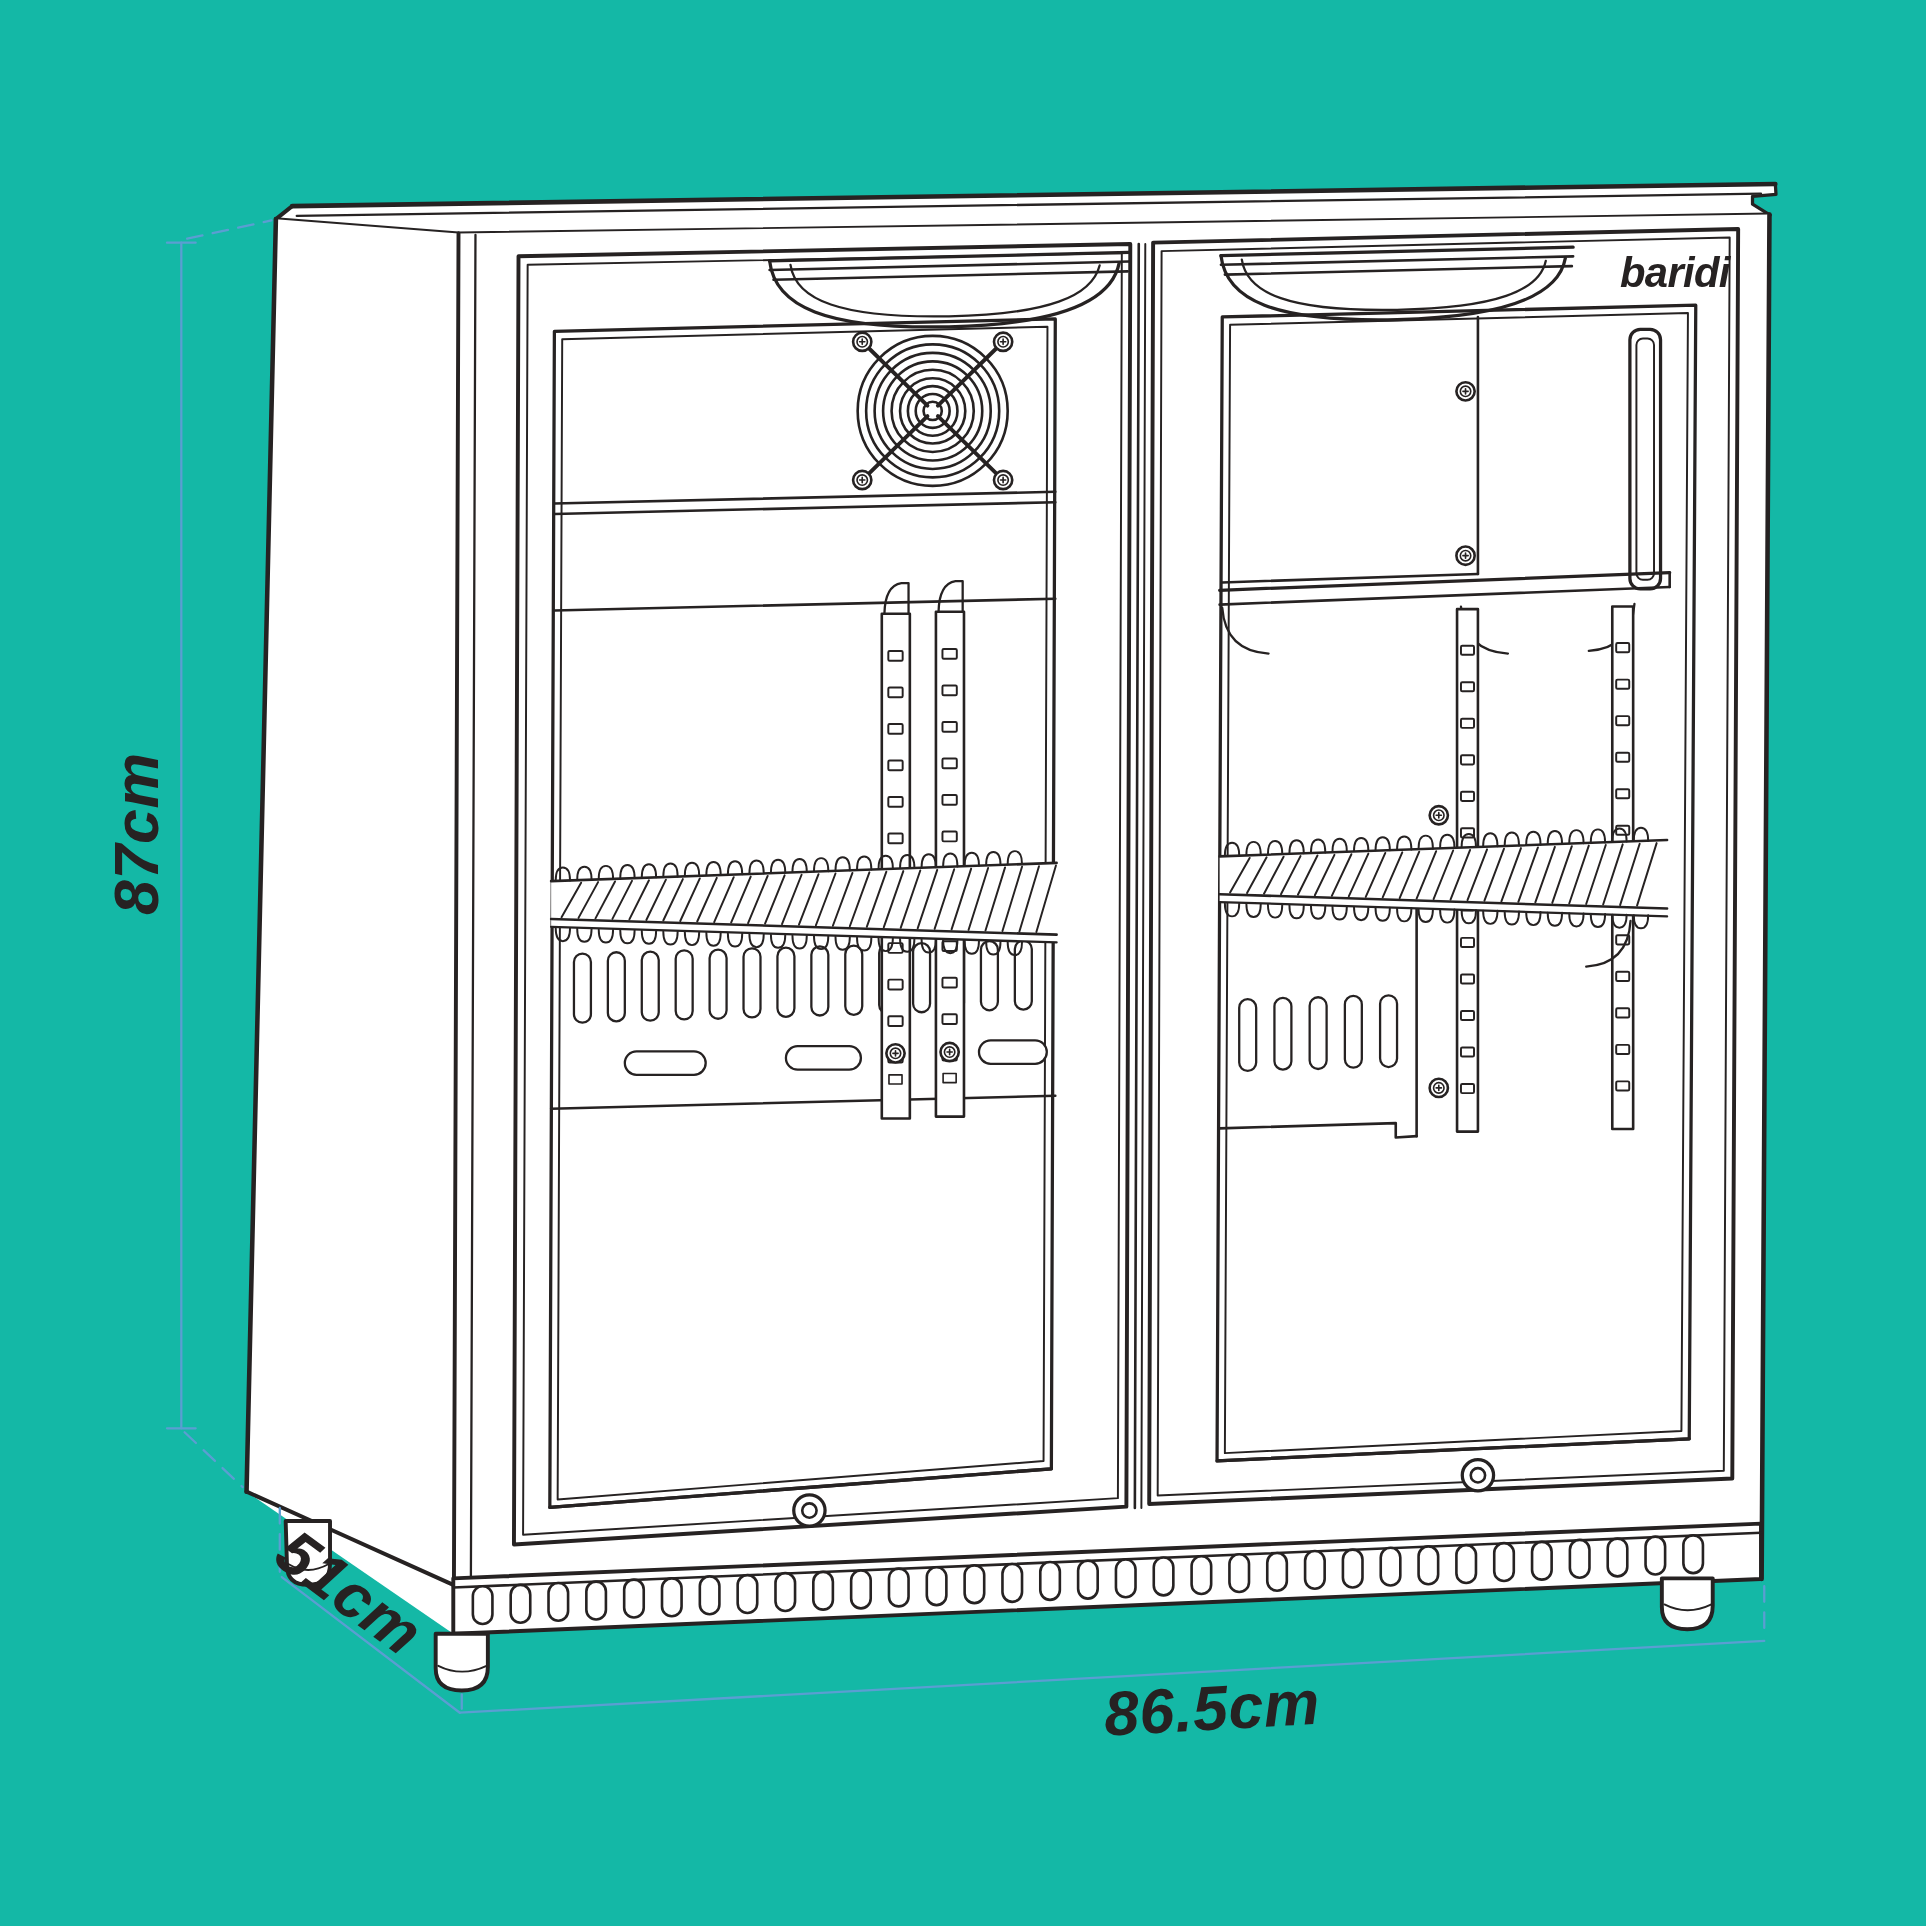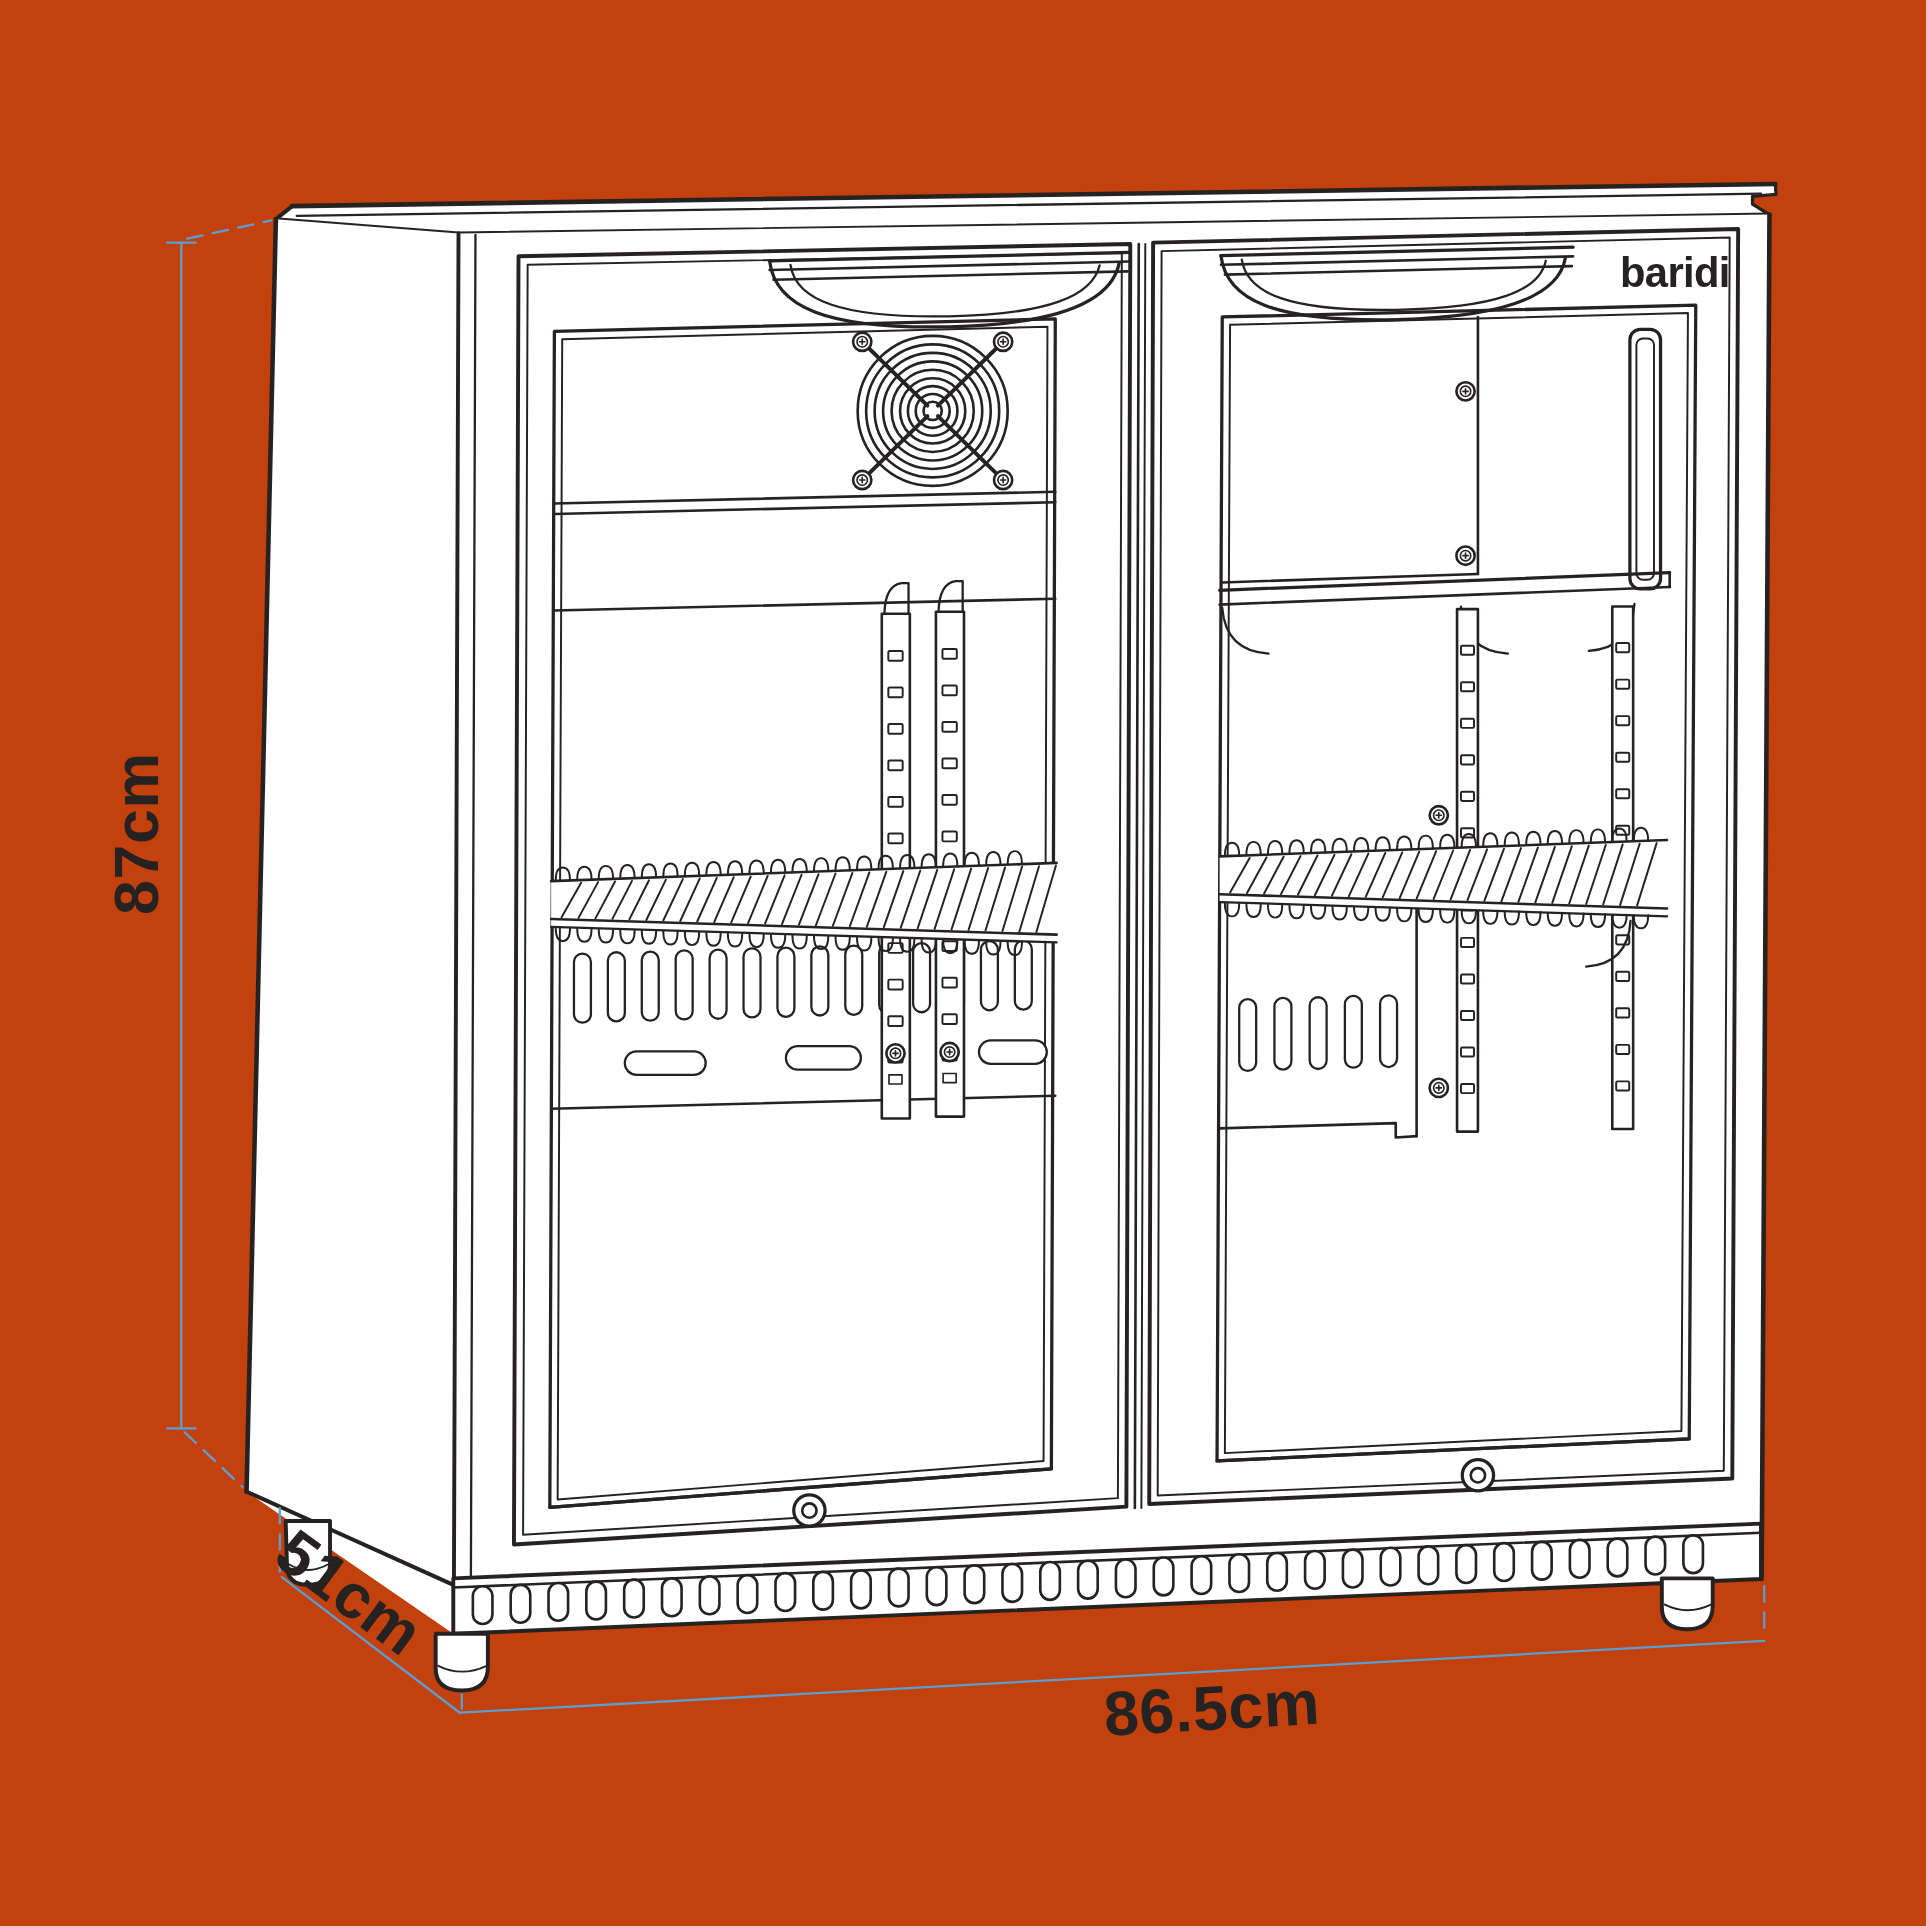--- a/index.html
+++ b/index.html
@@ -1,17 +1,17 @@
 <!DOCTYPE html>
 <html style="--line: #262222; --dim: #5b9ed2;font-size:10.4px"><head>
 <meta charset="utf-8">
 <style>
   html,body{margin:0;padding:0;background:#fff;}
   body{width:1926px;height:1926px;font-family:"Liberation Sans",sans-serif;}
-  #stage{position:relative;width:1926px;height:1926px;background:#c2410c;overflow:hidden;}
+  #stage{position:relative;width:1926px;height:1926px;background:#14b8a6;overflow:hidden;font-style:italic;}
   svg{display:block}
   
   .ln{fill:none;stroke:var(--line,#262222);stroke-linecap:round;stroke-linejoin:round}
   .fw{fill:#ffffff}
   .s7{stroke-width:7}.s6{stroke-width:6}.s5{stroke-width:5}
   .s4{stroke-width:4}.s35{stroke-width:3.5}.s3{stroke-width:3}.s25{stroke-width:2.5}
   .dim{fill:none;stroke:var(--dim,#5b9ed2);stroke-width:3.5;stroke-linecap:round}
   .dash{stroke-dasharray:24 16}
   .label{font-family:"Liberation Sans",sans-serif;font-size:96px;font-weight:600;
          fill:var(--line,#262222);stroke:none;text-anchor:middle;letter-spacing:1px}

